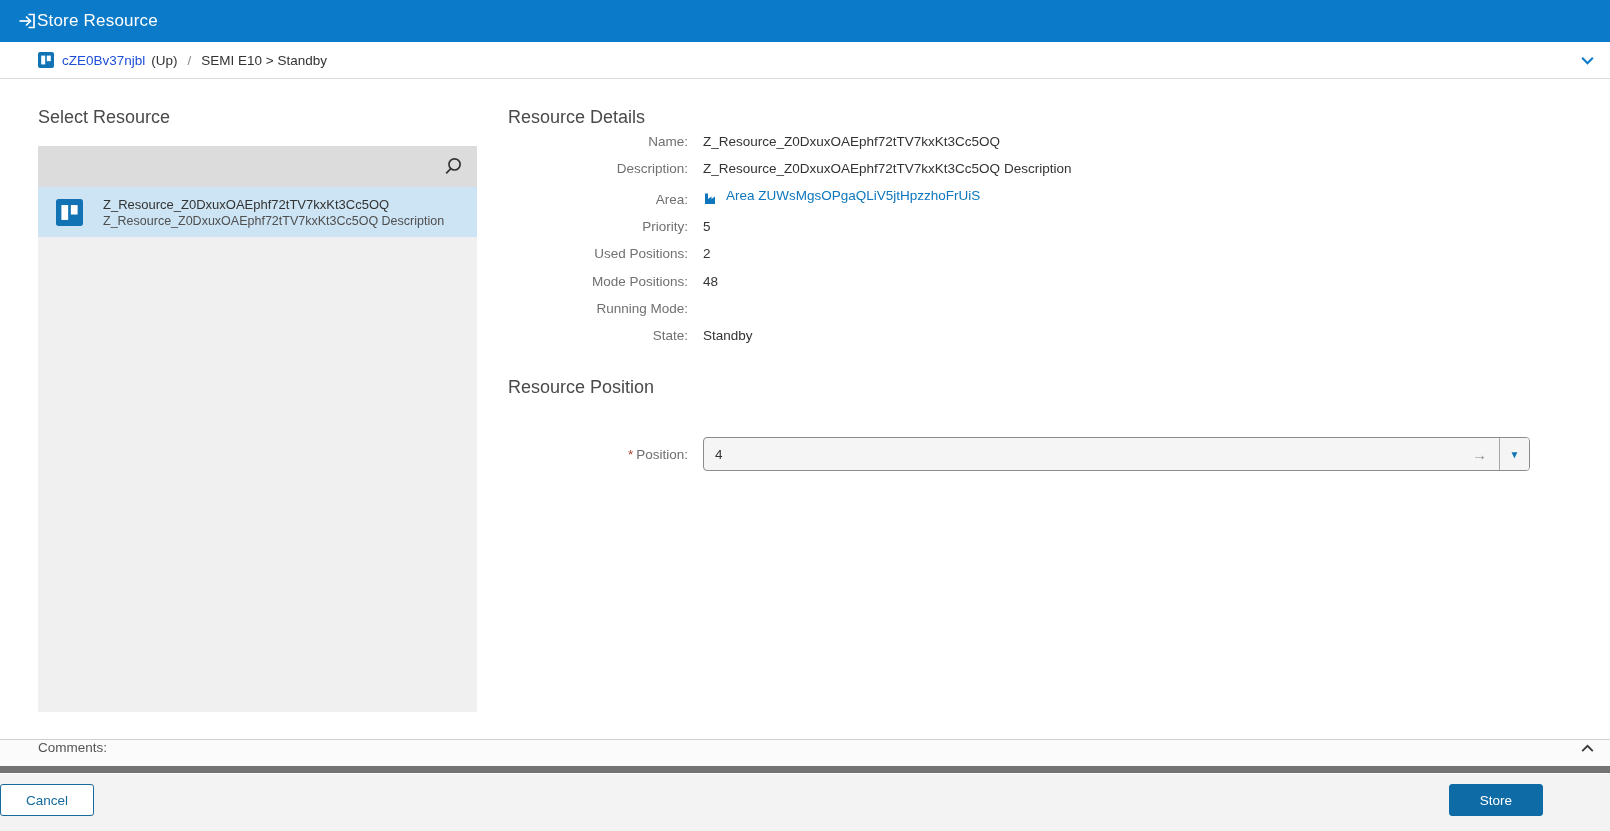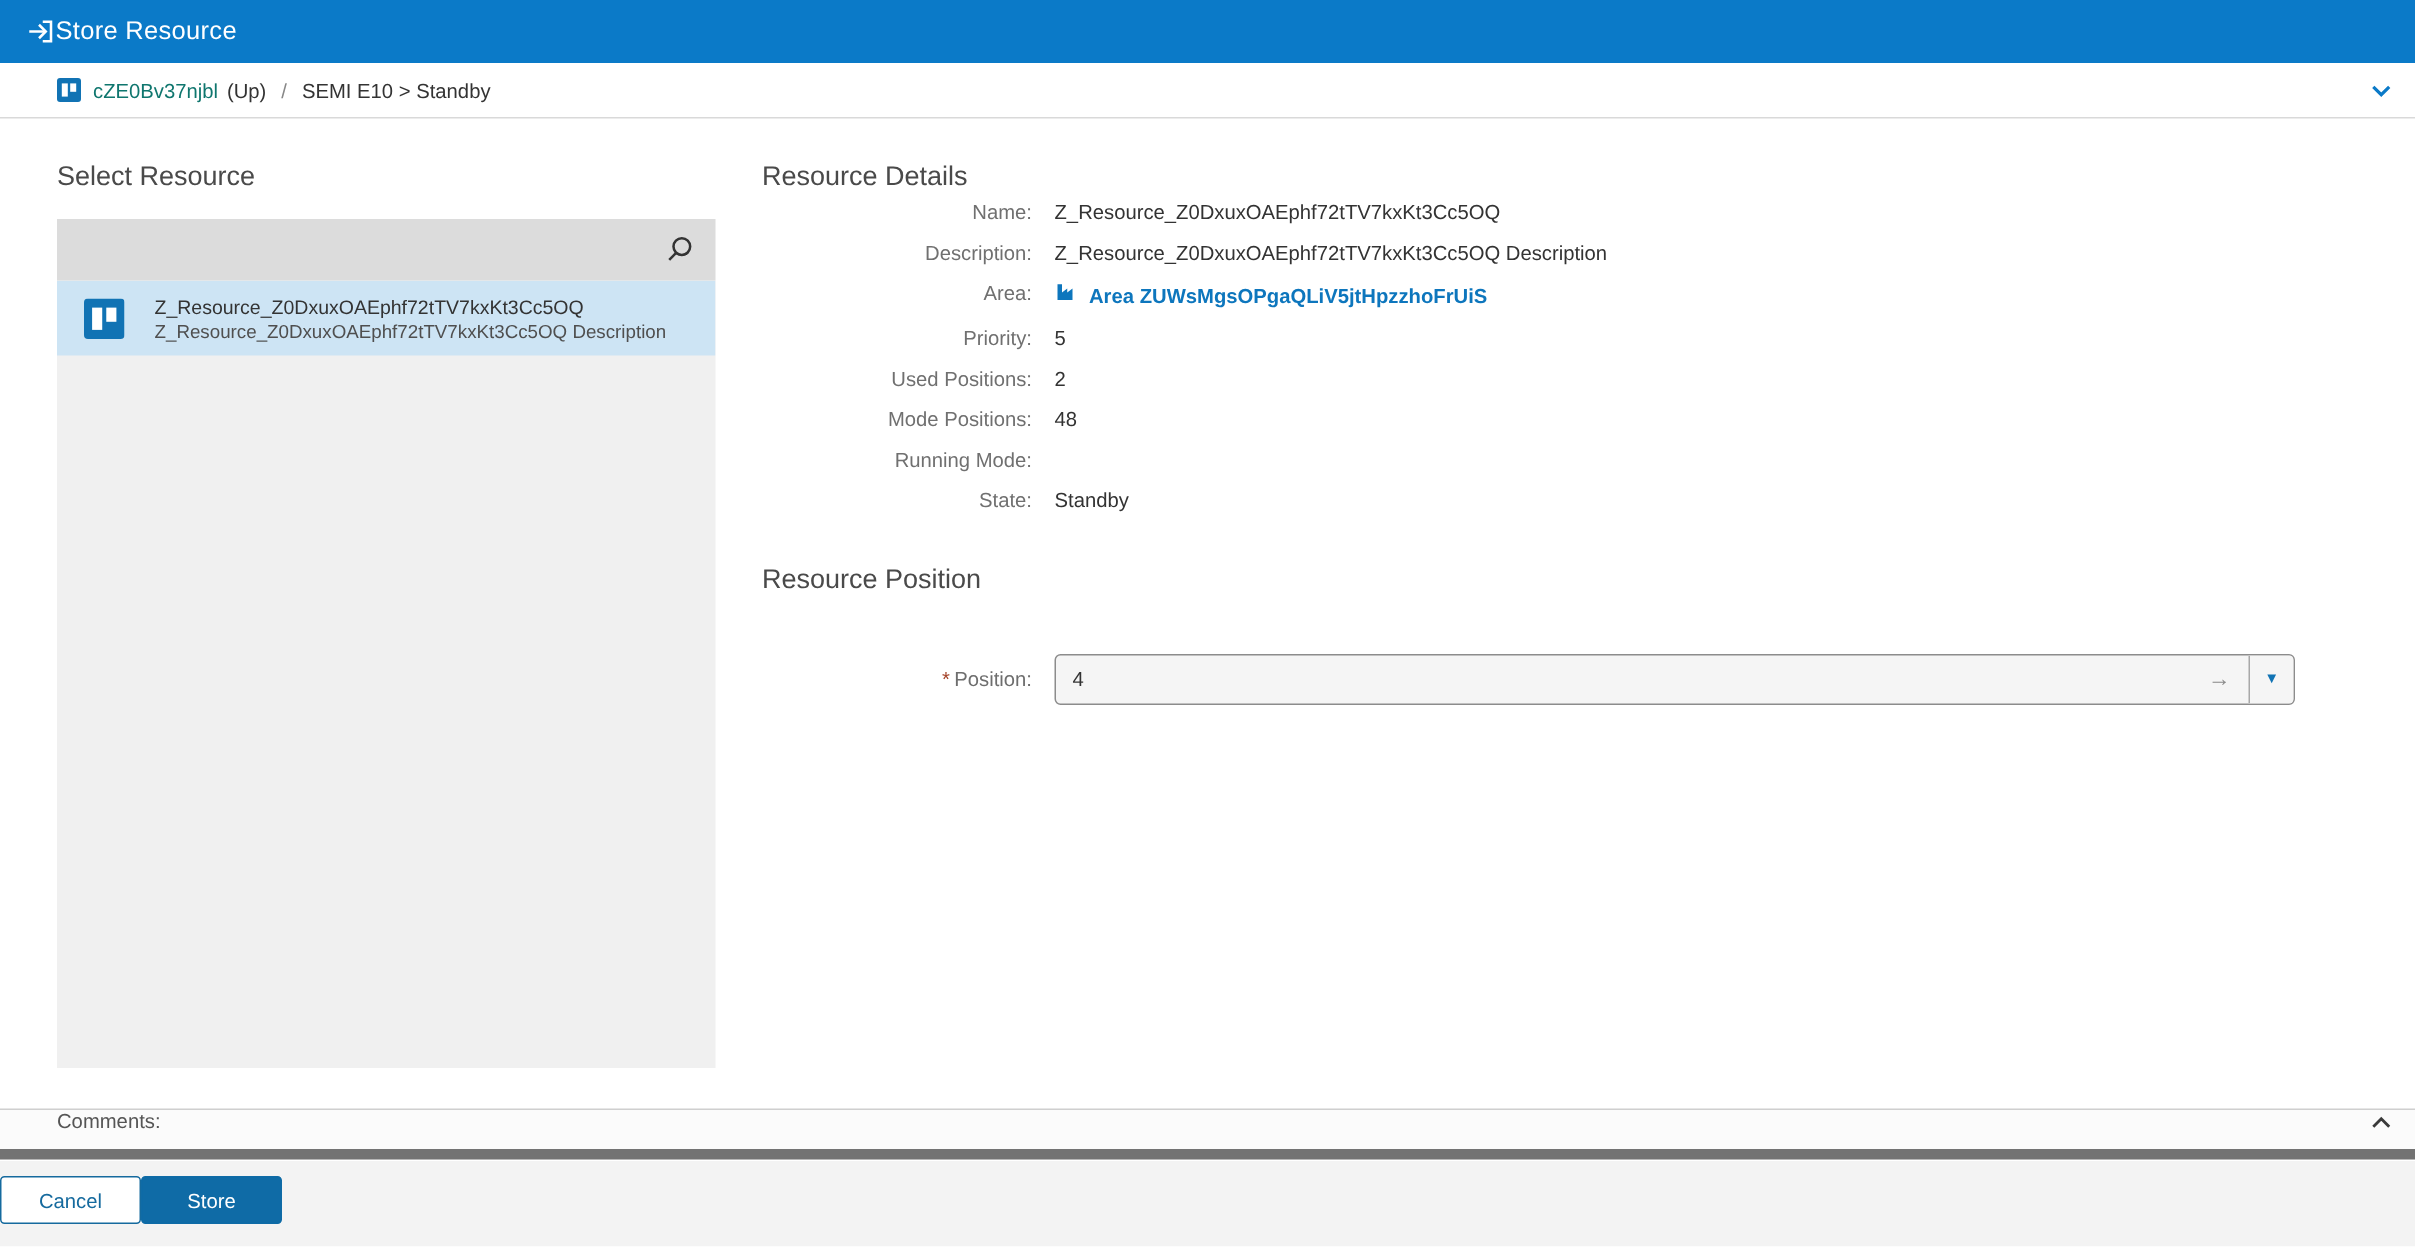--- a/index.html
+++ b/index.html
@@ -21,21 +21,21 @@
   .app-title { color:#fff; font-size:17px; letter-spacing:.2px; }
 
   
   .breadcrumb-bar {
     position:absolute; top:42px; left:0; right:0; height:37px;
     background:#fff; border-bottom:1px solid #d9d9d9;
     display:flex; align-items:center;
     padding:0 14px 0 38px; font-size:13.5px;
   }
   .bc-entity-icon { width:16px; height:16px; margin-right:8px; flex:none; }
-  .bc-link { color:#0f766e; cursor:pointer; }
+  .bc-link { color:#1d4ed8; cursor:pointer; }
   .bc-up { color:#333; margin-left:6px; }
   .bc-sep { color:#888; margin:0 10px; }
   .bc-path { color:#333; }
   .bc-spacer { flex:1; }
   .bc-chevron { cursor:pointer; display:flex; }
 
   
   .left-panel { position:absolute; left:38px; top:107px; width:439px; }
   .section-heading { font-size:18px; color:#4a4a4a; font-weight:400; }
   .search-bar {
@@ -57,22 +57,22 @@
   .resource-item-title { font-size:13px; color:#333; }
   .resource-item-desc { font-size:12.5px; color:#4f4f4f; margin-top:2px; }
 
   
   .right-panel { position:absolute; left:508px; top:107px; width:1022px; }
   .details-rows { }
   .detail-row { display:flex; align-items:baseline; line-height:27.2px; font-size:13.5px; }
   .detail-label { width:180px; text-align:right; color:#707070; flex:none; }
   .detail-value { margin-left:15px; color:#333; }
   .area-link {
-    margin-left:15px; color:#0d76bd; display:flex; align-items:flex-start;
-    gap:7px; cursor:pointer;font-weight:bold;
+    margin-left:15px; color:#0d76bd; display:flex; align-items:center;
+    gap:7px; cursor:pointer;
   }
   .area-icon { display:flex; position:relative; top:2px; }
 
   .position-heading { margin-top:28px; }
   .position-row { margin-top:39px; display:flex; align-items:center; font-size:13.5px; }
   .position-label-wrap { width:180px; text-align:right; flex:none; color:#6e6e6e; }
   .required-star { color:#a5452c; margin-right:3px; }
   .position-field {
     margin-left:15px; flex:1; height:34px; border:1px solid #8c8c8c;
     border-radius:4px; background:#f5f5f5; display:flex; align-items:center;
@@ -96,21 +96,21 @@
     display:flex; padding:0 14px 0 38px;
     font-size:13.5px; color:#555;
   }
   .comments-spacer { flex:1; }
   .comments-chevron { cursor:pointer; display:flex; }
 
   
   .app-footer {
     position:absolute; left:0; right:0; top:774px; bottom:0;
     background:#f3f3f3; display:flex; align-items:flex-start;
-    justify-content:flex-start; padding:10px 67px 0 0; 
+    justify-content:space-between; padding:10px 67px 0 0; gap:14px;
   }
   .btn {
     height:32px; min-width:94px; padding:0 24px; border-radius:3px;
     font-size:13.5px; font-family:inherit; cursor:pointer;
   }
   .btn-cancel { background:#fff; border:1px solid #156a9e; color:#156a9e; }
   .btn-store  { background:#0f6ba6; border:1px solid #0f6ba6; color:#fff; }
 </style>
 </head>
 <body>

